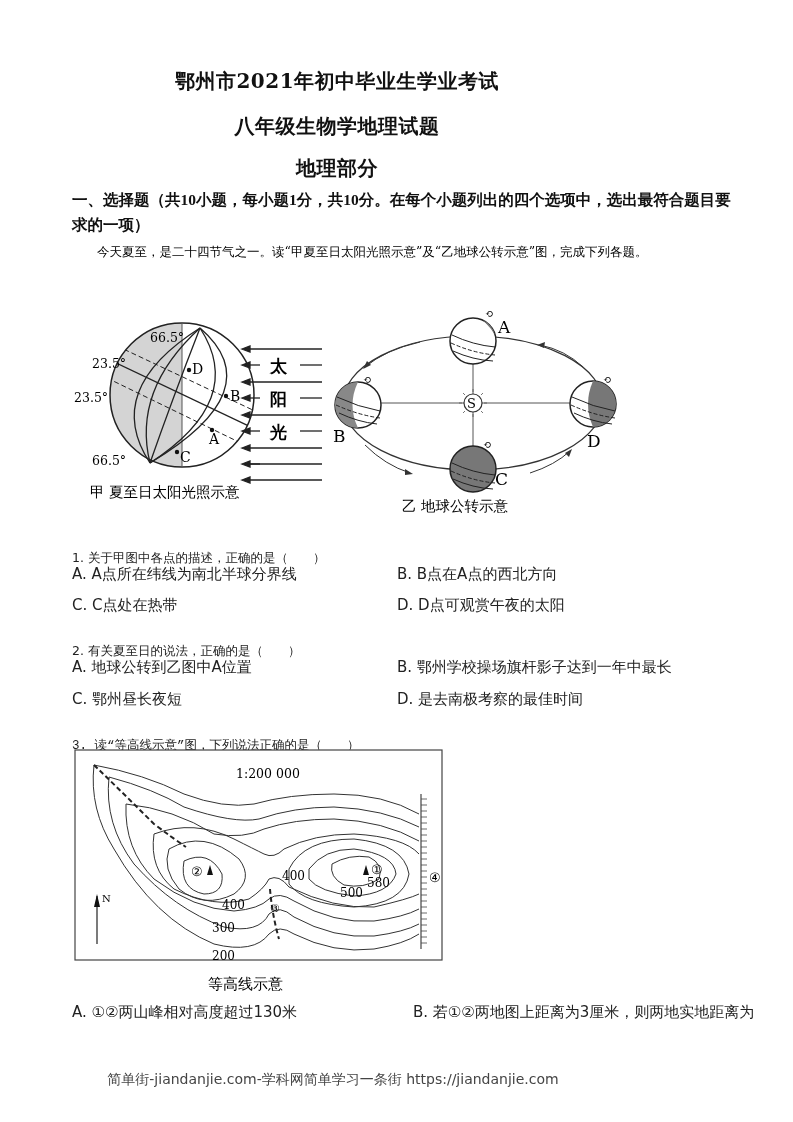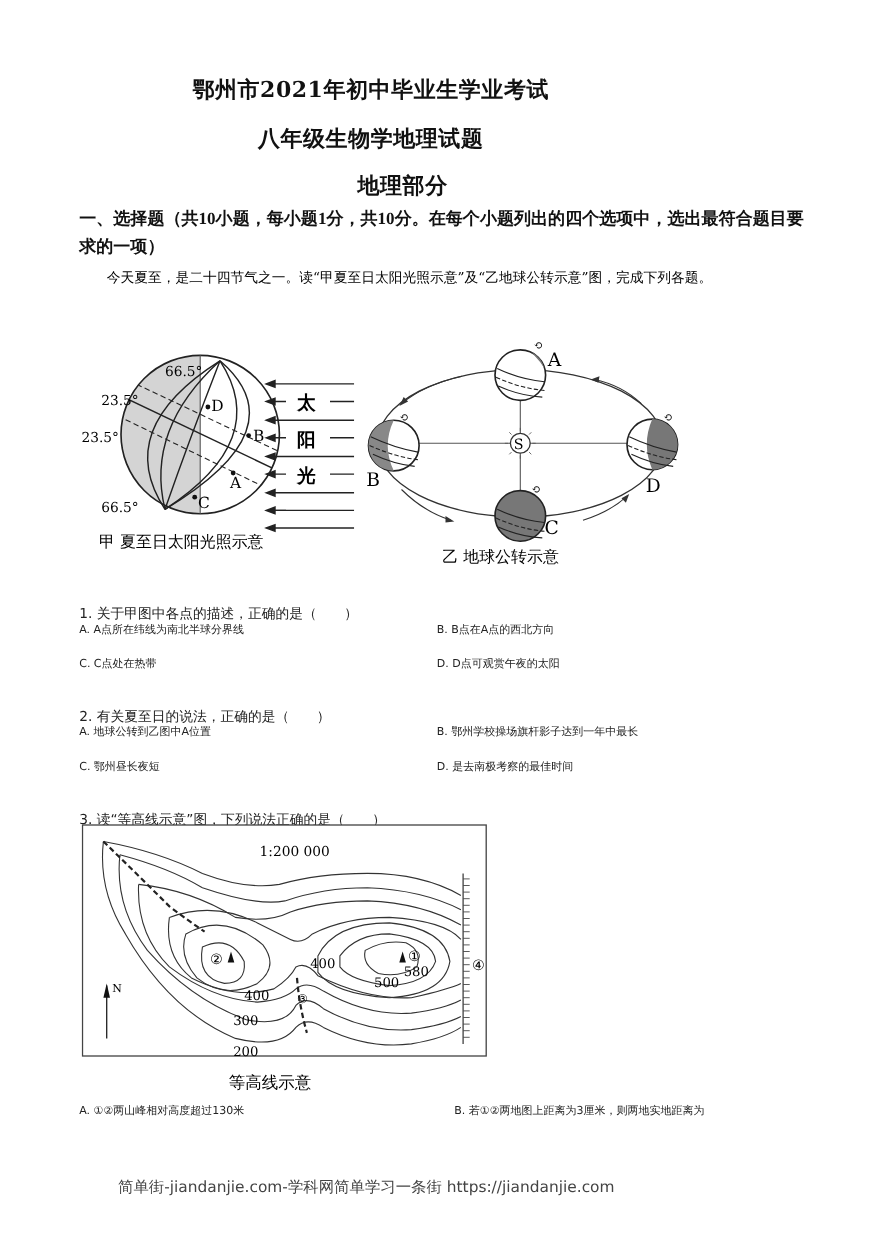--- a/index.html
+++ b/index.html
@@ -2,31 +2,31 @@
 <html><head>
 <meta charset="utf-8">
 <style>
   html, body { margin: 0; padding: 0; background: #ffffff; }
   body { width: 793px; height: 1122px; position: relative; overflow: hidden; color: #111; font-family: "DejaVu Serif", "Liberation Serif", serif; }
   .abs { position: absolute; }
   .title { left: 0; width: 674px; text-align: center; font-weight: bold; font-size: 20px; font-family: "DejaVu Serif", serif; letter-spacing: 0.5px; }
   .section-head { left: 72px; width: 660px; font-weight: bold; font-size: 15.5px; line-height: 25px; font-family: "DejaVu Sans", sans-serif; }
   .intro { left: 72px; width: 660px; font-size: 12.5px; line-height: 30px; text-indent: 2em; color: #000000; }
   .q { font-size: 12.5px; color: #222; font-family: "DejaVu Sans", sans-serif; white-space: nowrap; margin-top: 16px; }
-  .opt { font-size: 10px; color: #222; font-family: "DejaVu Sans", sans-serif; white-space: nowrap; }
+  .opt { font-size: 15px; color: #222; font-family: "DejaVu Sans", sans-serif; white-space: nowrap; }
   .footer { left: 0; width: 666px; text-align: center; font-size: 14px; color: #444; font-family: "DejaVu Sans", sans-serif; }
   svg text { font-family: "DejaVu Serif", "Liberation Serif", serif; }
   .cap { font-family: "DejaVu Sans", sans-serif; }
 </style>
 </head>
 <body>
 
 <div class="abs title" style="top:68px;">鄂州市2021年初中毕业生学业考试</div>
 <div class="abs title" style="top:113px;">八年级生物学地理试题</div>
-<div class="abs title" style="top:155px;padding-left:29px;">地理部分</div>
+<div class="abs title" style="top:155px;">地理部分</div>
 
 <div class="abs section-head" style="top:187px;font-family:Liberation Serif, serif;">一、选择题（共10小题，每小题1分，共10分。在每个小题列出的四个选项中，选出最符合题目要求的一项）</div>
 
 <div class="abs intro" style="top:237px;">今天夏至，是二十四节气之一。读“甲夏至日太阳光照示意”及“乙地球公转示意”图，完成下列各题。</div>
 
 <div class="abs" style="left:72px; top:320px; width:250px; height:185px;">
   <svg width="250" height="185" viewBox="0 0 250 185">
     <defs>
       <clipPath id="globeclip">
           <circle cx="110" cy="75" r="72"></circle>
@@ -181,21 +181,21 @@
 <div class="abs opt" style="left:397px; top:565px;">B. B点在A点的西北方向</div>
 <div class="abs opt" style="left:72px; top:596px;">C. C点处在热带</div>
 <div class="abs opt" style="left:397px; top:596px;">D. D点可观赏午夜的太阳</div>
 
 <div class="abs q" style="left:72px; top:627px;">2. 有关夏至日的说法，正确的是（　　）</div>
 <div class="abs opt" style="left:72px; top:658px;text-align:right;">A.  地球公转到乙图中A位置</div>
 <div class="abs opt" style="left:397px; top:658px;">B.  鄂州学校操场旗杆影子达到一年中最长</div>
 <div class="abs opt" style="left:72px; top:690px;">C.  鄂州昼长夜短</div>
 <div class="abs opt" style="left:397px; top:690px;">D.  是去南极考察的最佳时间</div>
 
-<div class="abs q" style="left:72px; top:721px;">3. 读“等高线示意”图，下列说法正确的是（　　）</div>
+<div class="abs q" style="left:72px; top:721px;font-family:Liberation Mono, monospace;">3. 读“等高线示意”图，下列说法正确的是（　　）</div>
 
 <div class="abs" style="left:74px; top:749px; width:370px; height:248px;">
   <svg width="370" height="248" viewBox="0 0 370 248">
     <rect x="1" y="1" width="367" height="210" fill="#fff" stroke="#444" stroke-width="1.2"></rect>
     <text x="162" y="29" font-size="12.5" font-family="DejaVu Sans Mono, monospace">1:200 000</text>
     <g fill="none" stroke="#333" stroke-width="1">
 
       <path d="M20 16 Q 15 60 40 100 Q 80 170 140 195 Q 180 205 195 185 Q 205 175 220 185 Q 260 205 300 200 Q 330 195 345 185"></path>
       <path d="M20 16 Q 70 25 110 45 Q 150 60 180 55 Q 215 45 260 45 Q 310 45 345 65"></path>
       <path d="M35 28 Q 30 75 60 115 Q 100 160 150 178 Q 185 185 195 165 Q 205 155 220 168 Q 260 190 300 187 Q 330 183 345 175"></path>

